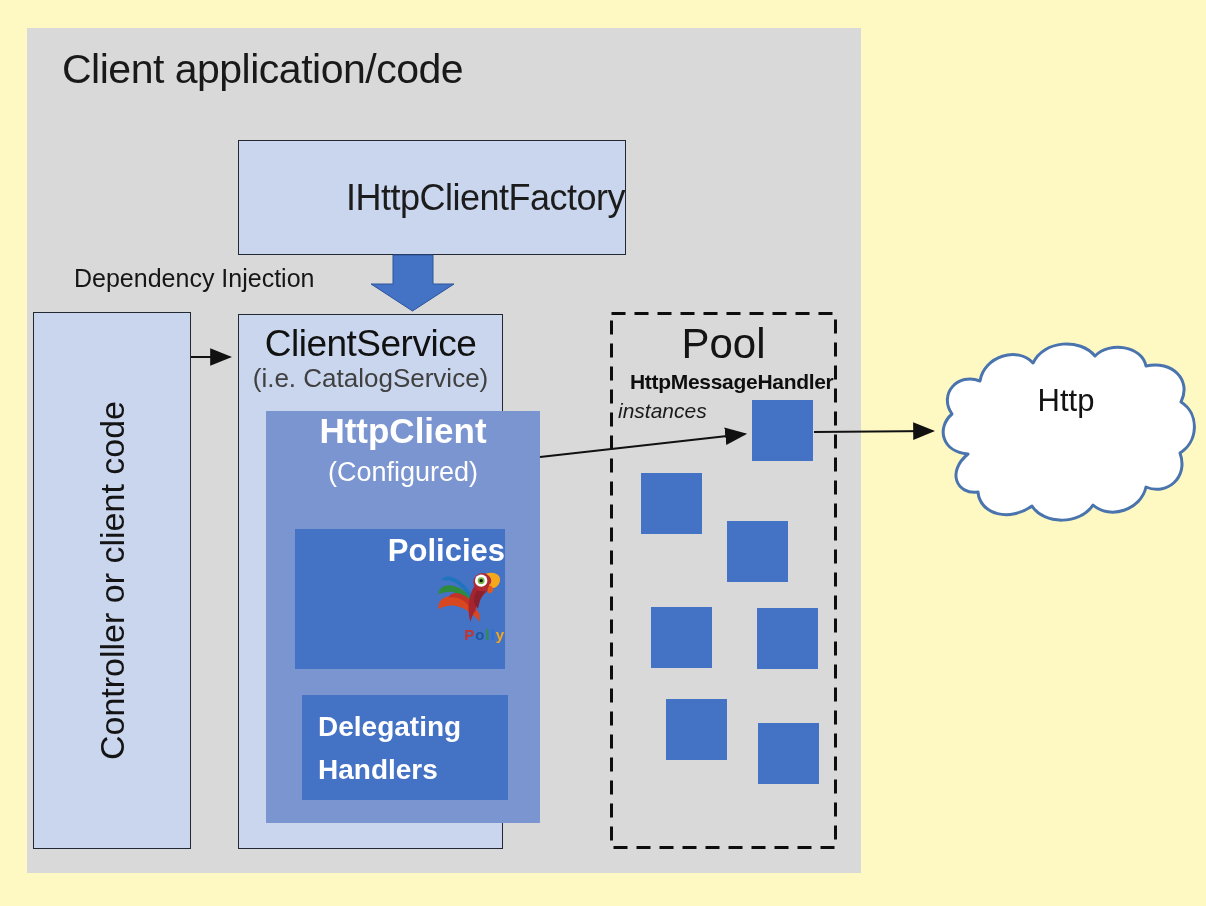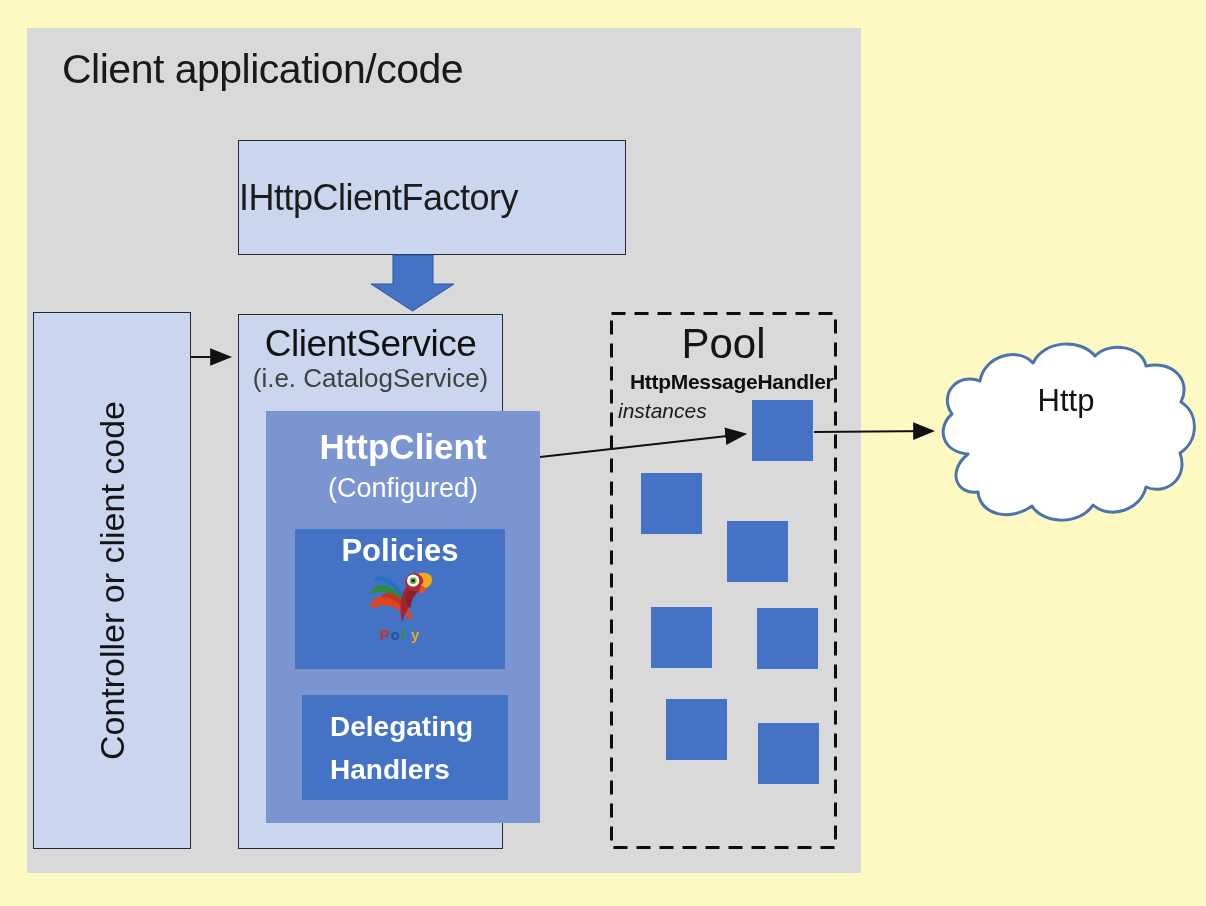--- a/index.html
+++ b/index.html
@@ -11,43 +11,43 @@
   html,body{background:#ffffff;}
   body{font-family:"Liberation Sans",sans-serif;color:var(--text-dark);}
   #stage{position:relative;width:1206px;height:906px;background:#fef9c3;overflow:hidden;}
 
   .abs{position:absolute;}
 
   #client-app-panel{left:27px;top:28px;width:834px;height:845px;background:var(--panel-bg);}
   #panel-title{left:62px;top:46px;font-size:41px;letter-spacing:-.5px;color:#191919;}
 
   .box{border:1.5px solid var(--border-dark);background:var(--light-blue);}
-  #factory-box{left:238px;top:140px;width:388px;height:115px;display:flex;align-items:center;justify-content:flex-start;}
+  #factory-box{left:238px;top:140px;width:388px;height:115px;display:flex;align-items:center;justify-content:flex-end;}
   #factory-box .lbl{font-size:36px;letter-spacing:-.5px;}
 
   #di-label{left:74px;top:264px;font-size:25px;color:#161616;}
 
   #controller-box{left:33px;top:312px;width:158px;height:537px;display:flex;align-items:center;justify-content:center;}
   .vertical-label{writing-mode:vertical-rl;transform:rotate(180deg);font-size:34px;color:#141414;white-space:nowrap;}
 
   #client-service-box{left:238px;top:314px;width:265px;height:535px;text-align:center;}
   #cs-title{margin-top:8px;font-size:37px;letter-spacing:-.5px;color:#111;}
   #cs-subtitle{font-size:26px;color:var(--subtitle-gray);margin-top:-2px;text-align:center;}
 
   #http-client-box{left:27px;top:96px;width:274px;height:412px;background:var(--medium-blue);text-align:center;}
-  #hc-title{margin-top:16px;font-size:35px;font-weight:bold;color:#fff;}
+  #hc-title{margin-top:0;font-size:35px;font-weight:bold;color:#fff;}
   #hc-subtitle{margin-top:6px;font-size:27px;color:#fff;}
 
   #policies-box{left:29px;top:118px;width:210px;height:140px;background:var(--accent-blue);
-    display:flex;flex-direction:column;align-items:center;}
+    display:flex;flex-direction:column;align-items:flex-end;}
   #policies-title{margin-top:4px;font-size:31px;font-weight:bold;color:#fff;}
   #polly-wordmark{font-size:15px;font-weight:bold;letter-spacing:1px;line-height:1;margin-top:-4px;}
 
   #delegating-box{left:36px;top:284px;width:206px;height:105px;background:var(--accent-blue);
-    text-align:left;padding:10px 0 0 28px;}
+    text-align:left;padding:10px 0 0 16px;}
   #delegating-box .dl{font-size:28px;font-weight:bold;color:#fff;line-height:1.55;}
 
   #pool-box{left:610px;top:312px;width:227px;height:537px;}
   #pool-border{position:absolute;left:0;top:0;}
   #pool-title{position:relative;text-align:center;font-size:42px;color:#141414;margin-top:8px;}
   #pool-sub-bold{position:relative;font-size:21px;font-weight:bold;letter-spacing:-.3px;color:#0e0e0e;margin:2px 0 0 20px;white-space:nowrap;}
   #pool-sub{position:relative;font-size:21px;color:#1a1a1a;margin:5px 0 0 8px;font-style:italic;}
   .square{position:absolute;width:61px;height:61px;background:var(--accent-blue);}
 
   #cloud-group{left:930px;top:336px;width:272px;height:192px;}
@@ -60,20 +60,21 @@
 
 <div id="stage">
 
   <div id="client-app-panel" class="abs"></div>
   <div id="panel-title" class="abs">Client application/code</div>
 
   <div id="factory-box" class="abs box">
     <span class="lbl">IHttpClientFactory</span>
   </div>
 
+  <div id="di-label" class="abs">Dependency Injection</div>
 
   <div id="controller-box" class="abs box">
     <span class="vertical-label">Controller or client code</span>
   </div>
 
   <div id="client-service-box" class="abs box">
     <div id="cs-title">ClientService</div>
     <div id="cs-subtitle">(i.e. CatalogService)</div>
 
     <div id="http-client-box" class="abs">

